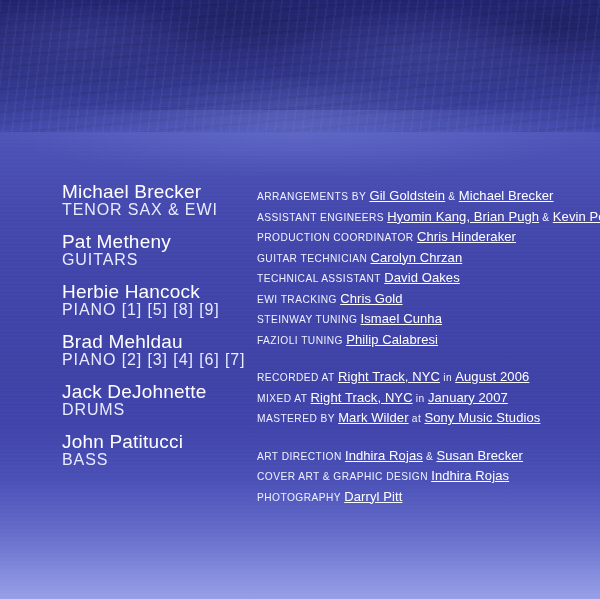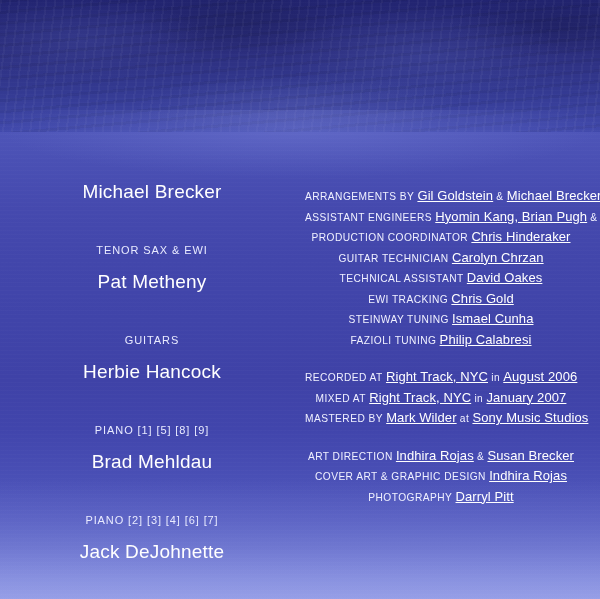--- a/index.html
+++ b/index.html
@@ -33,21 +33,20 @@
         #4044a9 320px,
         #3f42a7 380px,
         #4145ac 430px,
         #4a50b6 480px,
         #555cc0 520px,
         #626ac9 548px,
         #6f78d2 566px,
         #7b84d9 580px,
         #848dde 592px,
         #8a93e2 599px);
-    text-align: center;
   }
   
   .top-band {
     position: absolute;
     left: 0; top: 0;
     width: 600px; height: 132px;
     background:
       radial-gradient(ellipse 180px 60px at 80px 40px, rgba(60,66,150,0.55), rgba(60,66,150,0) 70%),
       radial-gradient(ellipse 150px 50px at 240px 20px, rgba(30,32,92,0.55), rgba(30,32,92,0) 70%),
       radial-gradient(ellipse 200px 70px at 420px 55px, rgba(70,78,165,0.45), rgba(70,78,165,0) 70%),
@@ -105,26 +104,25 @@
   }
   .musician-name {
     font-size: 19px;
     line-height: 23px;
     font-weight: 400;
     letter-spacing: 0.2px;
     color: #ffffff;
     white-space: nowrap;
   }
   .musician-role {
-    font-size: 11px;
+    font-size: 16px;
     line-height: 14px;
     letter-spacing: 0.9px;
     color: #e9ebff;
     white-space: nowrap;
-    margin-top: 40px;
   }
 
   
   .credits {
     position: absolute;
     left: 257px;
     top: 186px;
     width: 320px;
     color: #ffffff;
   }
@@ -134,21 +132,20 @@
   .credit-line {
     font-size: 11.5px;
     line-height: 19.5px;
     white-space: nowrap;
     color: #ffffff;
   }
   .cap {
     font-size: 10.2px;
     letter-spacing: 0.45px;
     color: #f0f1ff;
-    margin-left: 48px;
   }
   .val {
     font-size: 13px;
     letter-spacing: 0.1px;
     color: #ffffff;
     text-decoration: underline;
   }
   .amp {
     font-size: 10.2px;
     letter-spacing: 0.45px;

